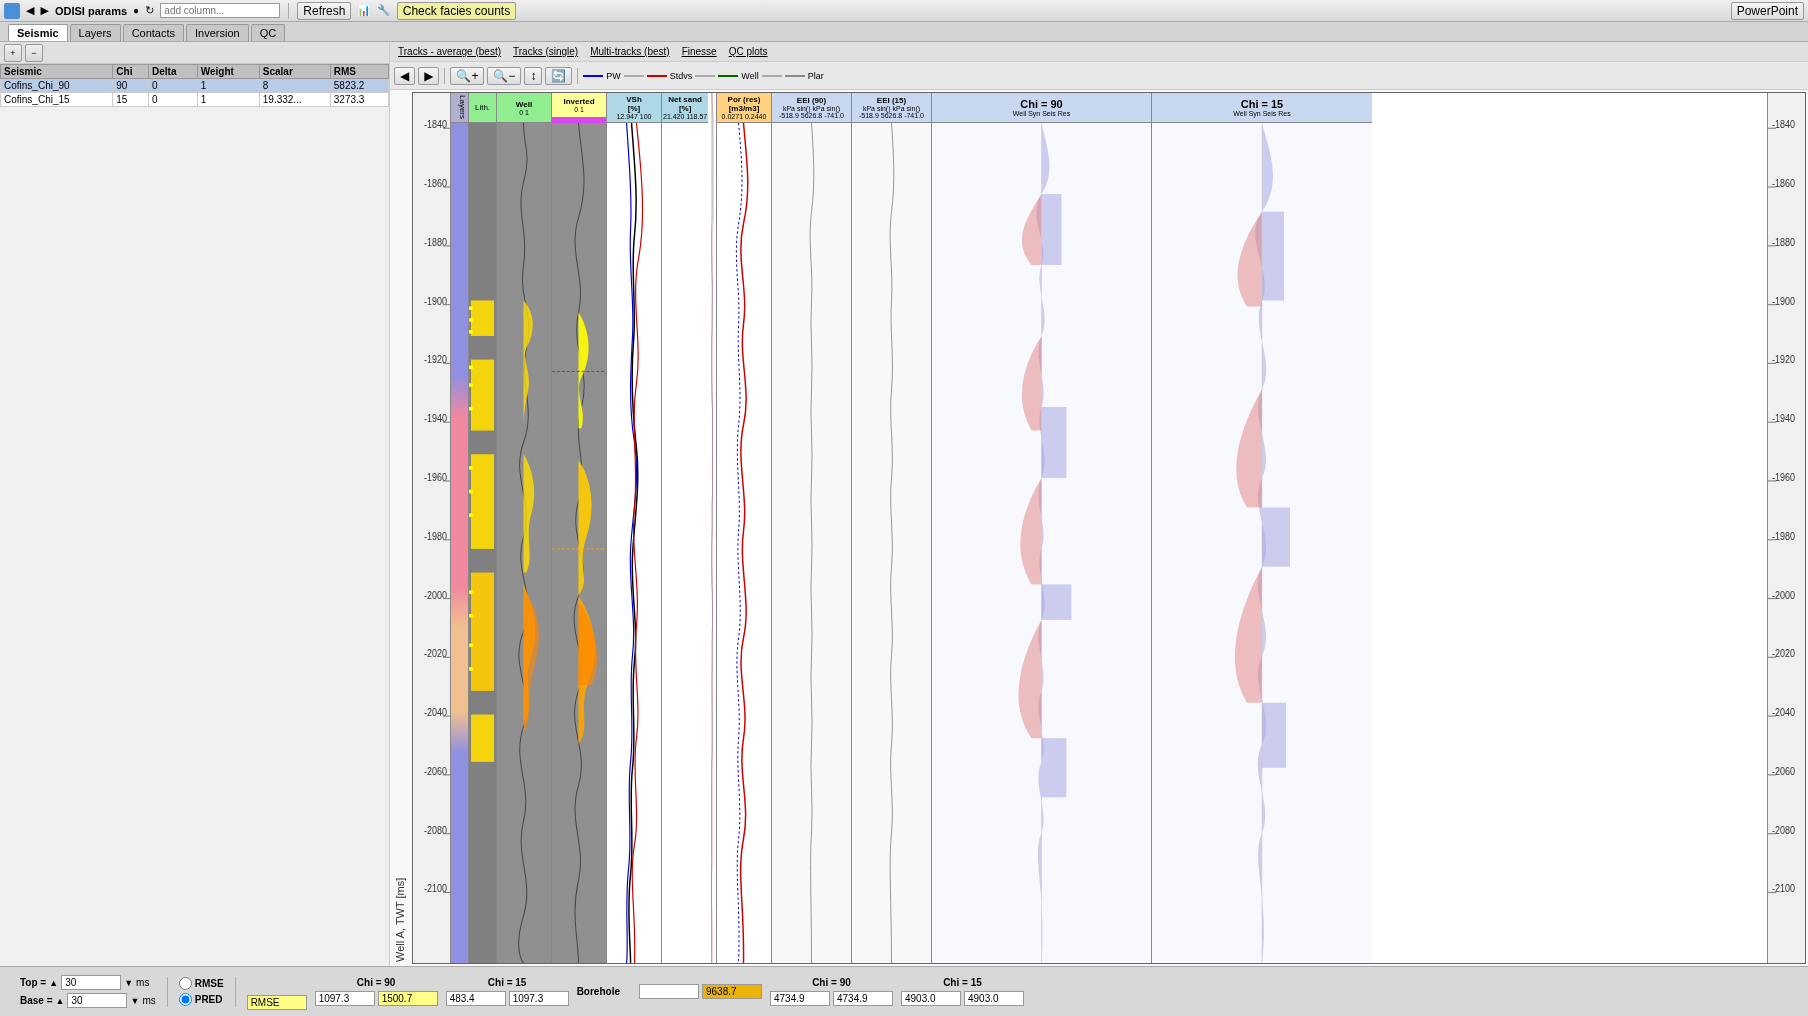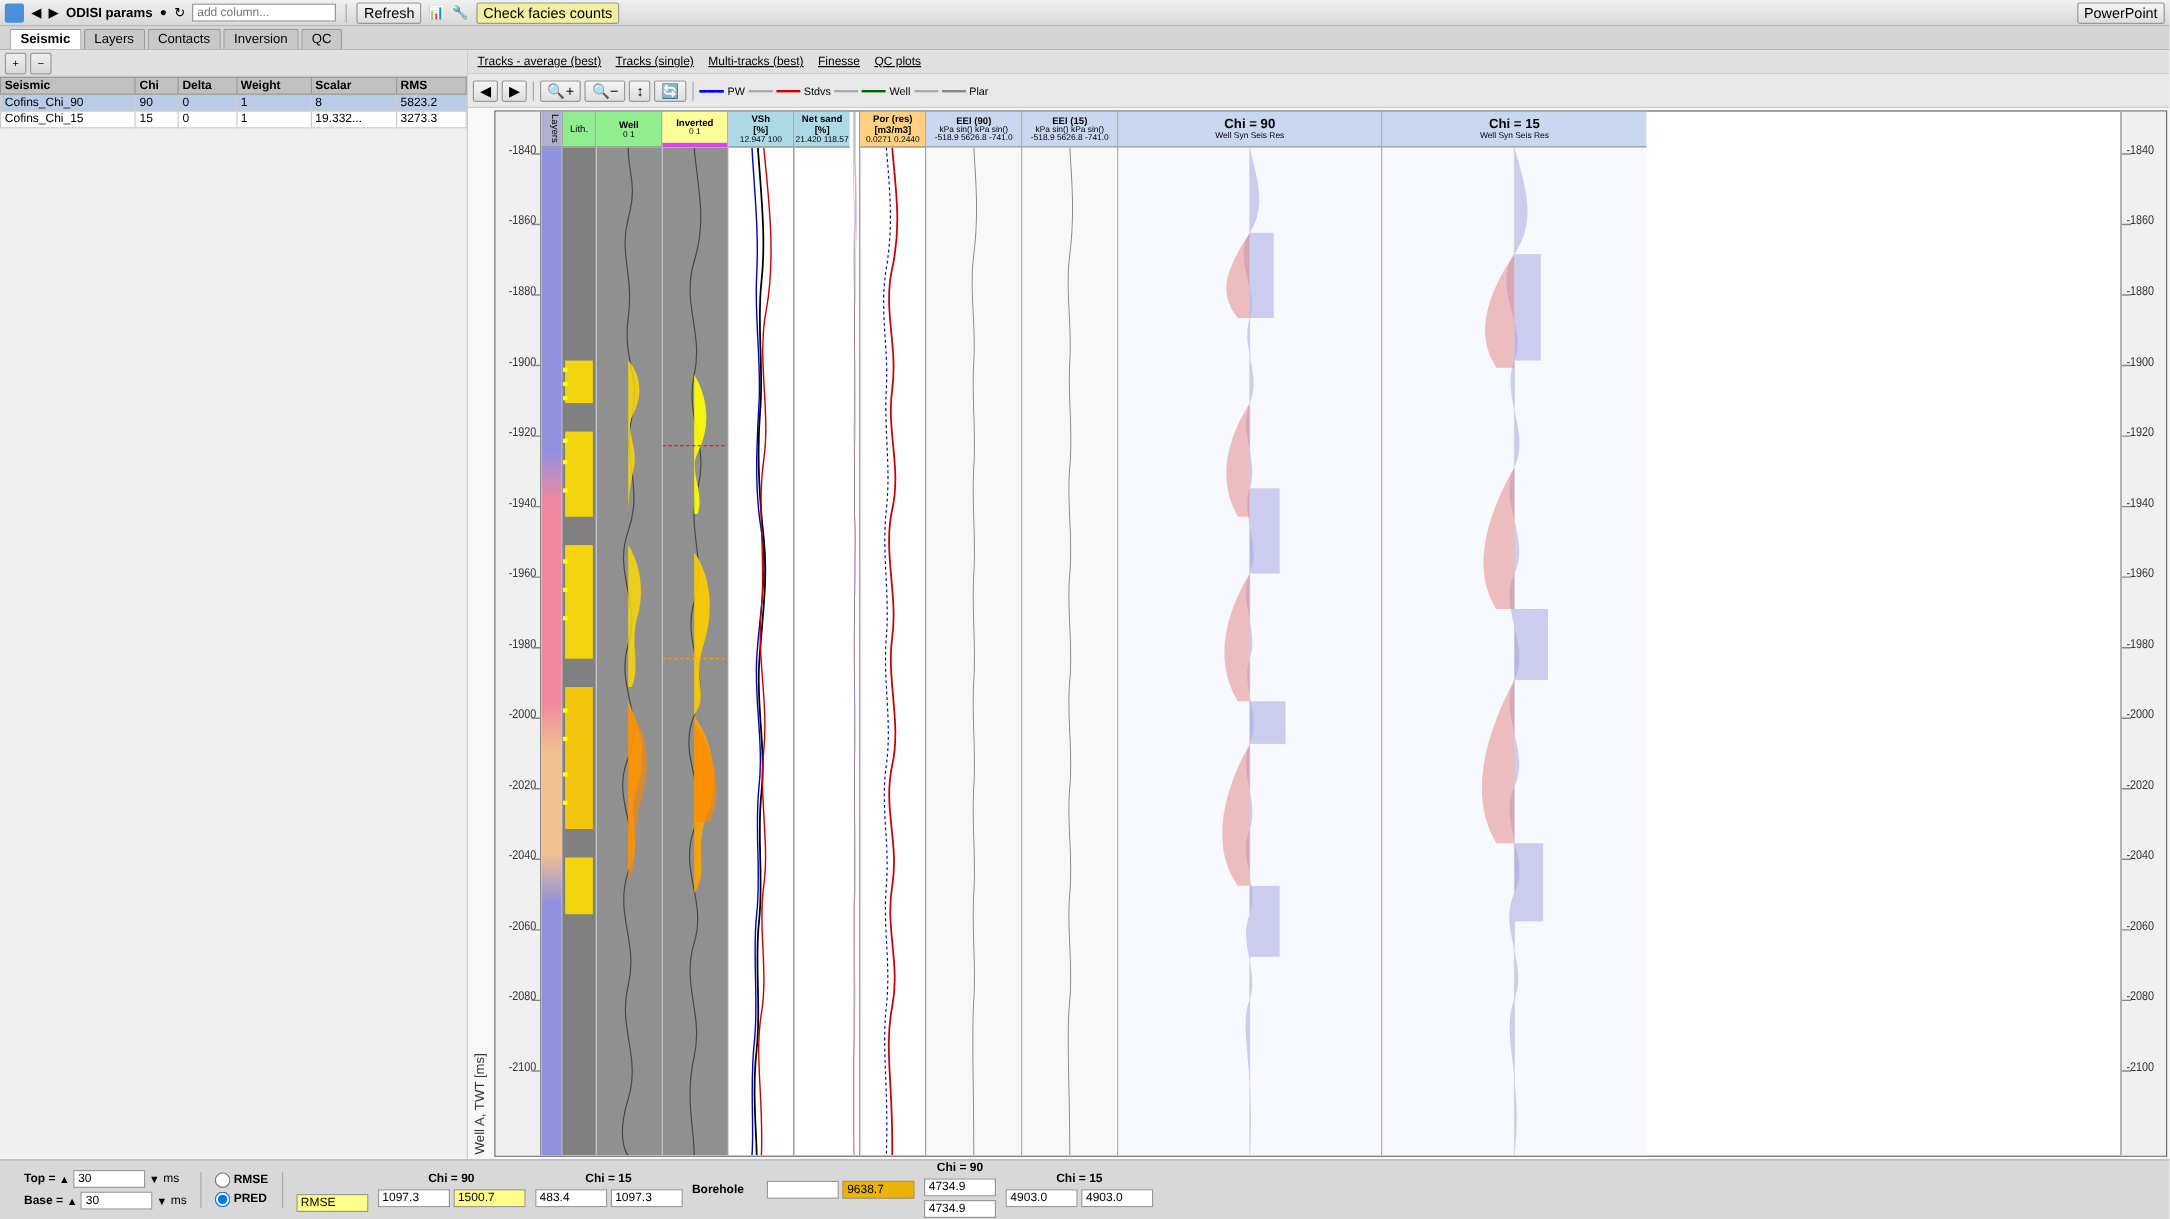--- a/index.html
+++ b/index.html
@@ -429,21 +429,21 @@
                   <path d="M27 150 C38 160,40 175,30 190 C25 200,35 210,32 225 C28 240,27 250,27 260 L27 150Z" fill="#ffdd00" opacity="0.8"></path>
                   <path d="M27 280 C35 290,42 310,35 330 C28 350,38 365,30 380 L27 380 L27 280Z" fill="#ffdd00" opacity="0.8"></path>
                   <path d="M27 390 C35 405,45 425,35 450 C25 475,40 490,27 510 L27 390Z" fill="#ffa500" opacity="0.8"></path>
 
                   <path d="M27 395 C42 410,48 430,38 460 C28 490,38 500,27 515 L27 395Z" fill="#ff8800" opacity="0.6"></path>
                 </svg>
               </div>
             </div>
 
             <div style="width:55px; min-width:55px; border-right:1px solid #888; display:flex; flex-direction:column;">
-              <div style="background:#ffff99; border-bottom:4px solid #d946ef; font-size:8px; text-align:center; padding:1px; height:30px; display:flex; flex-direction:column; align-items:center; justify-content:center;">
+              <div style="background:#ffff99; border-bottom:6px solid #d946ef; font-size:8px; text-align:center; padding:1px; height:30px; display:flex; flex-direction:column; align-items:center; justify-content:center;">
                 <span style="font-weight:bold;">Inverted</span>
                 <span style="font-size:7px;">0  1</span>
               </div>
               <div style="flex:1; position:relative; overflow:hidden;">
                 <svg width="100%" height="100%" viewBox="0 0 55 710" preserveAspectRatio="none">
                   <rect x="0" y="0" width="55" height="710" fill="#909090"></rect>
                   <path d="M27 0 C30 30,38 50,27 80 C16 110,35 130,27 160 C19 190,40 210,30 240 C20 270,38 290,27 320 C16 350,42 370,27 400 C12 430,40 450,27 480 C14 510,38 530,27 560 C16 590,35 610,27 640 C19 670,27 690,27 710" stroke="#333" stroke-width="1" fill="none" opacity="0.8"></path>
 
                   <path d="M27 160 C38 175,42 195,30 215 C22 228,36 242,30 258 L27 258 L27 160Z" fill="#ffff00" opacity="0.9"></path>
                   <path d="M27 285 C40 300,45 325,35 350 C25 375,40 385,27 400 L27 285Z" fill="#ffcc00" opacity="0.9"></path>
@@ -680,21 +680,21 @@
   <div style="display:flex; gap:19px; align-items:center;">
     <span class="bottom-label">Borehole</span>
     <div style="display:flex; gap:3px;">
       <input class="bottom-input" value="" style="">
       <input class="bottom-input orange-bg" style="background: #eab308;" value="9638.7">
     </div>
   </div>
 
   <div style="display:flex; flex-direction:column; gap:3px; align-items:center;">
     <span class="bottom-label">Chi = 90</span>
-    <div style="display:flex; gap:3px;flex-direction:column;">
+    <div style="display:flex; gap:3px;">
       <input class="bottom-input" value="4734.9" style="">
       <input class="bottom-input" value="4734.9" style="">
     </div>
   </div>
 
   <div style="display:flex; flex-direction:column; gap:3px; align-items:center;">
     <span class="bottom-label">Chi = 15</span>
     <div style="display:flex; gap:3px;">
       <input class="bottom-input" value="4903.0" style="">
       <input class="bottom-input" value="4903.0" style="">

